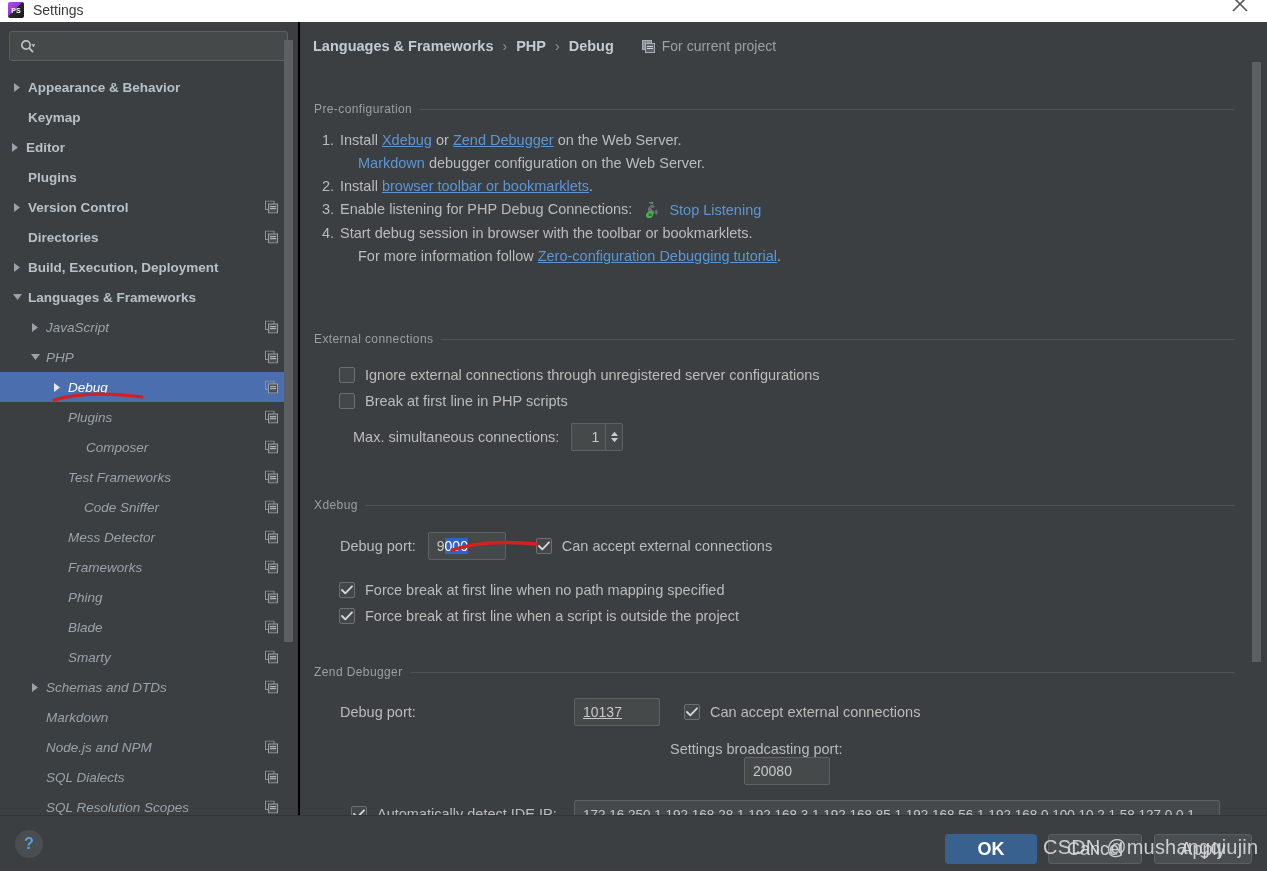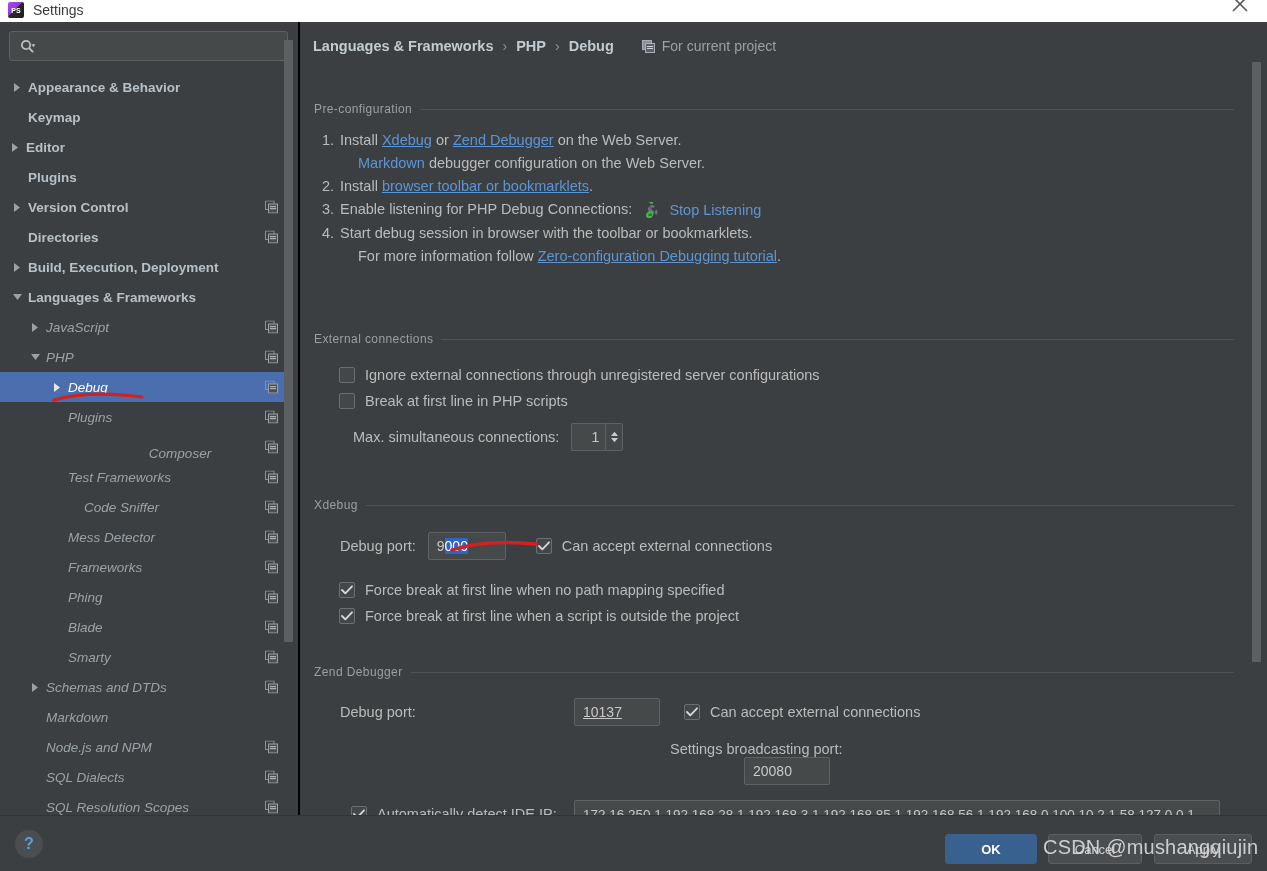--- a/index.html
+++ b/index.html
@@ -159,21 +159,21 @@
   }
   .help-btn {
     position: absolute; left: 15px; top: 14px; width: 28px; height: 28px;
     border-radius: 50%; background: #4a4e50;
     display: flex; align-items: center; justify-content: center;
   }
   .help-btn span { color: #57a0e0; font-size: 16px; font-weight: bold; line-height: 1; }
   .btn {
     position: absolute; top: 18px; height: 30px;
     border: 1px solid #5a5e60; border-radius: 3px; background: #4a4e50;
-    color: #cfcfcf; font-size: 13px; font-family: "Liberation Sans", sans-serif;
+    color: #cfcfcf; font-size: 18px; font-family: "Liberation Sans", sans-serif;
     display: flex; align-items: center; justify-content: center; cursor: pointer;
   }
   .btn.primary { background: #39618f; border-color: #39618f; color: #ffffff; font-weight: bold; }
   .watermark {
     position: absolute; left: 1043px; top: 836px;
     font-size: 20px; color: #d7d7d7; white-space: nowrap;
     letter-spacing: .2px; opacity: .93;
   }
 
   .vsb-main {
@@ -330,21 +330,21 @@
             <span class="tw"></span>
             <span class="tree-label">Plugins</span>
             <span class="copy-ico">
               <svg width="13" height="13" viewBox="0 0 13 13">
                 <rect x="0.5" y="0.5" width="8.5" height="8.5" fill="none" stroke="#8b9199"></rect>
                 <rect x="3.5" y="3.5" width="9" height="9" fill="#4a4e50" stroke="#9aa0a6"></rect>
                 <path d="M5 6.2h6 M5 8.2h6" stroke="#c3c8cc" stroke-width="1"></path>
               </svg>
             </span>
           </div>
-          <div class="tree-item child" style="padding-left: 68px; flex-direction: column;">
+          <div class="tree-item child" style="padding-left: 68px;">
             <span class="tw"></span>
             <span class="tree-label">Composer</span>
             <span class="copy-ico">
               <svg width="13" height="13" viewBox="0 0 13 13">
                 <rect x="0.5" y="0.5" width="8.5" height="8.5" fill="none" stroke="#8b9199"></rect>
                 <rect x="3.5" y="3.5" width="9" height="9" fill="#4a4e50" stroke="#9aa0a6"></rect>
                 <path d="M5 6.2h6 M5 8.2h6" stroke="#c3c8cc" stroke-width="1"></path>
               </svg>
             </span>
           </div>

